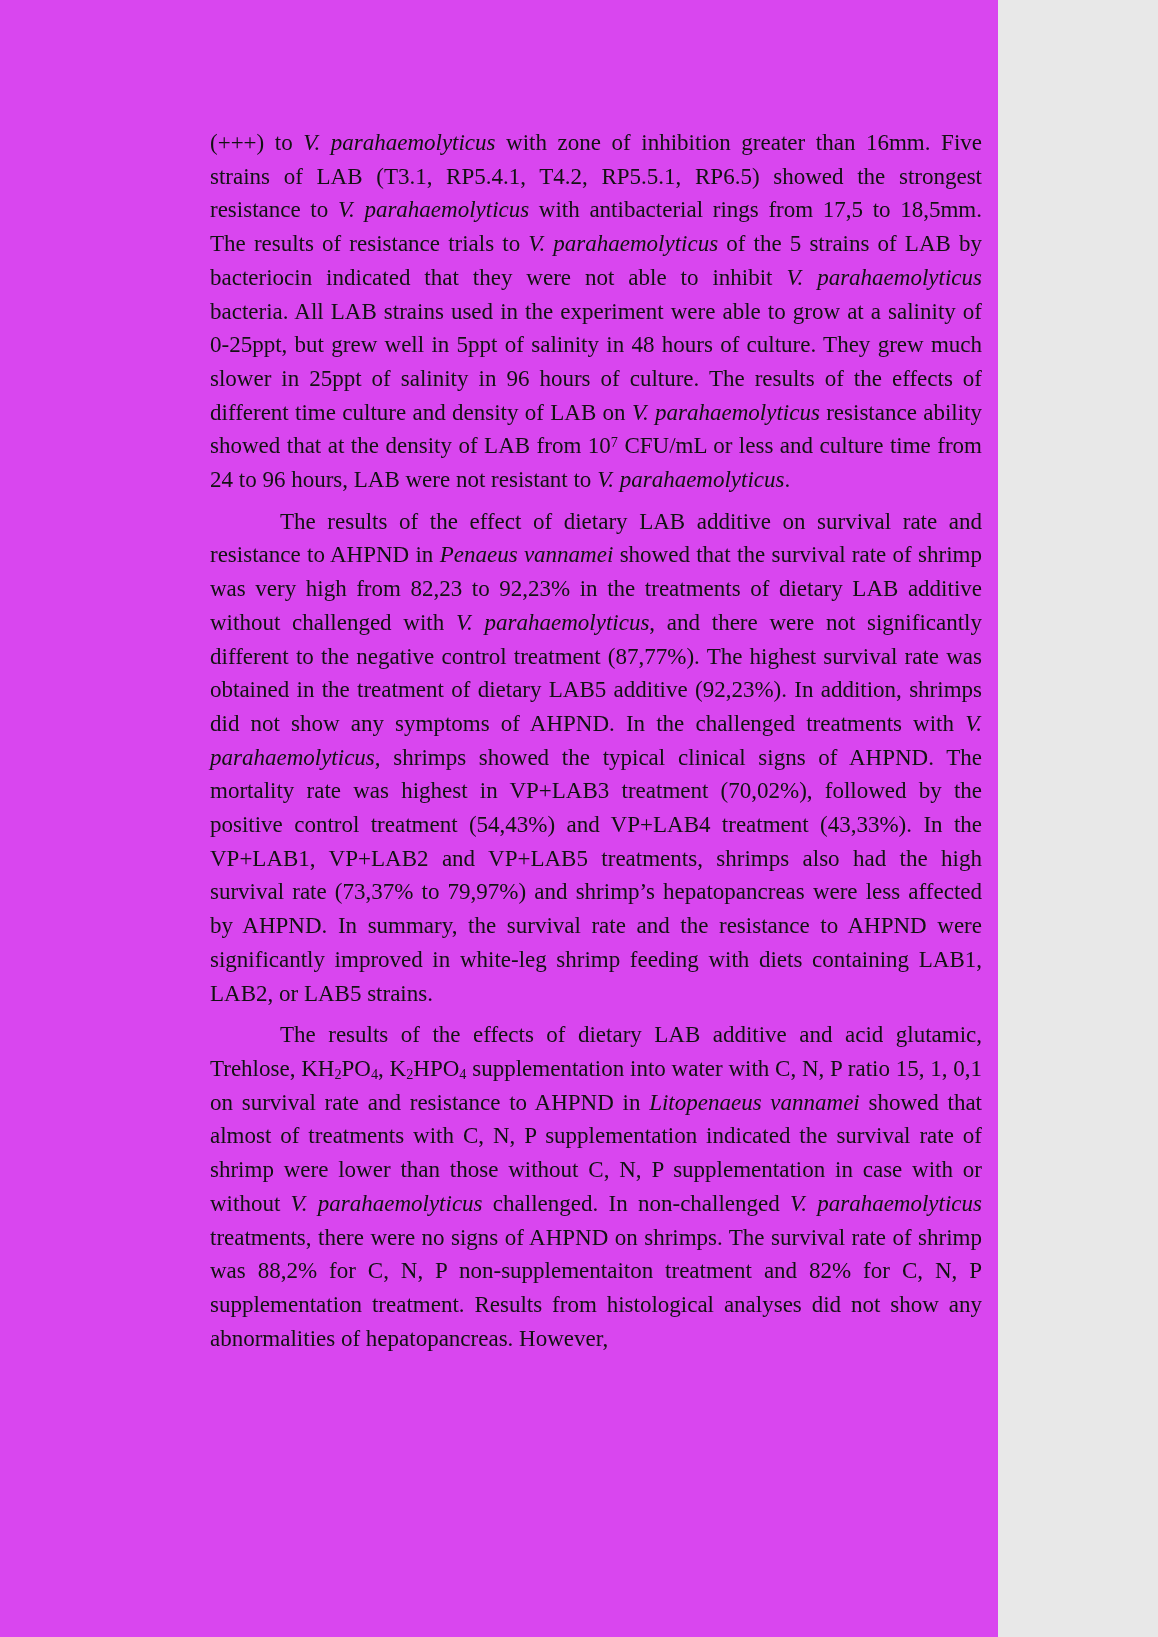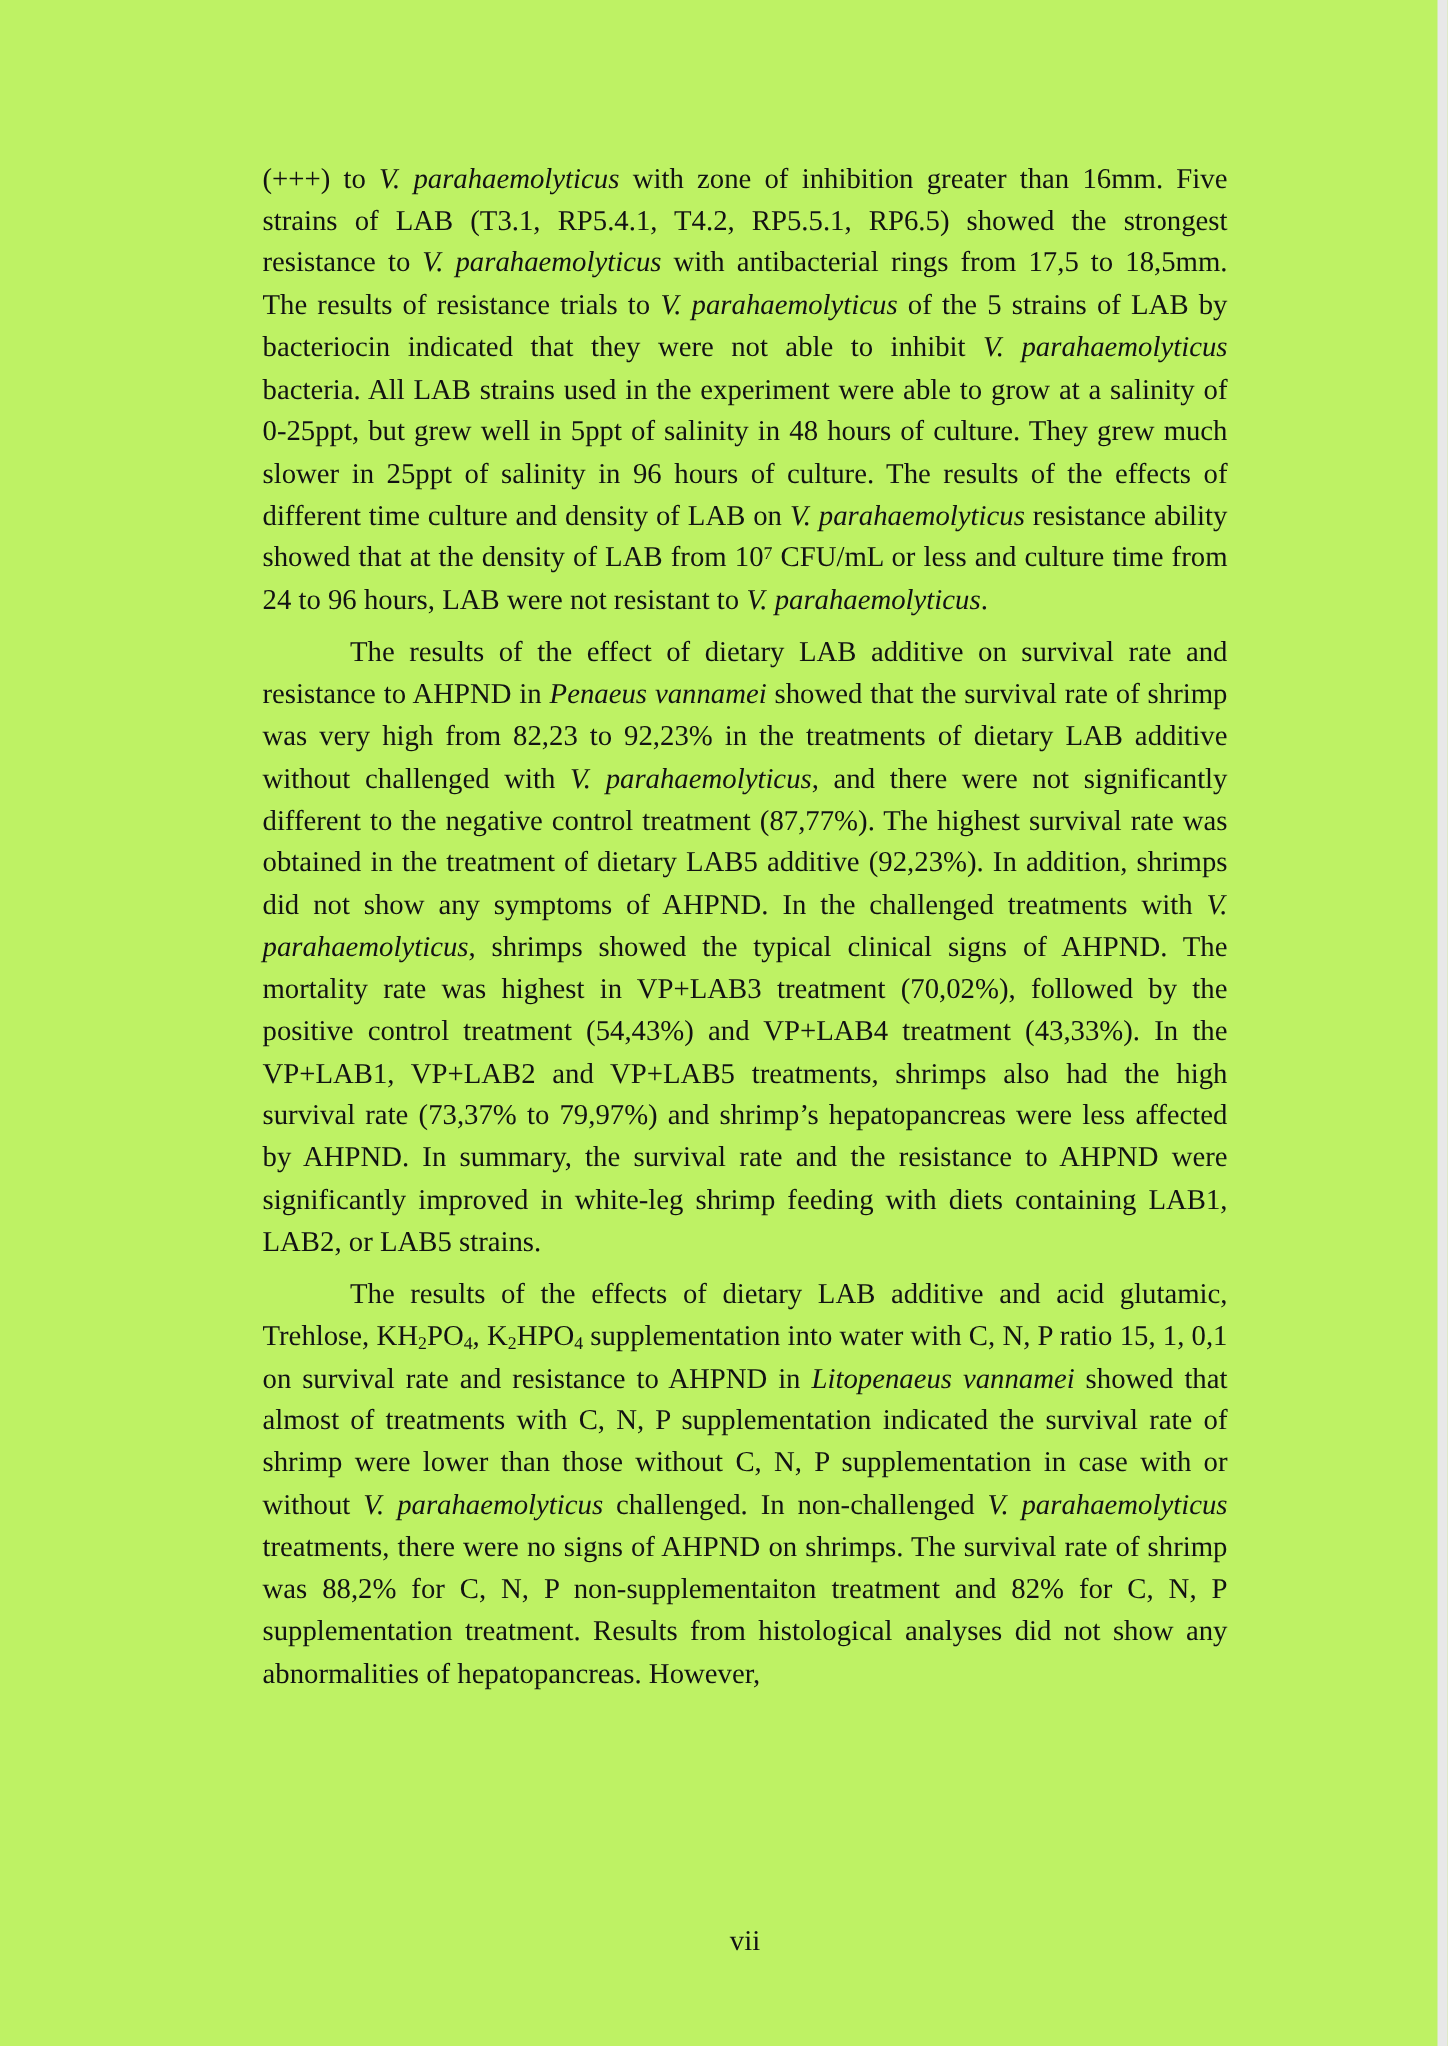--- a/index.html
+++ b/index.html
@@ -3,23 +3,23 @@
 <meta charset="utf-8">
 <style>
   * { margin: 0; padding: 0; box-sizing: border-box; }
   html, body { background: #e8e8e8; }
   body {
     width: 1158px;
     font-family: "Liberation Serif", "DejaVu Serif", serif;
   }
   .page {
     position: relative;
-    width: 1150px;
+    width: 998px;
     height: 1637px;
-    background: #bef264;
+    background: #d946ef;
     color: #121212;
     overflow: hidden;
   }
   .text-block {
     position: absolute;
     left: 210px;
     top: 126px;
     width: 772px;
     font-size: 23px;
     line-height: 33.7px;
@@ -58,14 +58,13 @@
 </style>
 </head>
 <body>
 
 <div class="page">
   <div class="text-block">
     <p class="para"><span>(+++) to </span><span class="italic">V. parahaemolyticus</span><span> with zone of inhibition greater than 16mm. Five strains of LAB (T3.1, RP5.4.1, T4.2, RP5.5.1, RP6.5) showed the strongest resistance to </span><span class="italic">V. parahaemolyticus</span><span> with antibacterial rings from 17,5 to 18,5mm. The results of resistance trials to </span><span class="italic">V. parahaemolyticus</span><span> of the 5 strains of LAB by bacteriocin indicated that they were not able to inhibit </span><span class="italic">V. parahaemolyticus</span><span> bacteria. All LAB strains used in the experiment were able to grow at a salinity of 0-25ppt, but grew well in 5ppt of salinity in 48 hours of culture. They grew much slower in 25ppt of salinity in 96 hours of culture. The results of the effects of different time culture and density of LAB on </span><span class="italic">V. parahaemolyticus</span><span> resistance ability showed that at the density of LAB from 10</span><span class="sup">7</span><span> CFU/mL or less and culture time from 24 to 96 hours, LAB were not resistant to </span><span class="italic">V. parahaemolyticus</span><span>.</span></p>
     <p class="para indent"><span>The results of the effect of dietary LAB additive on survival rate and resistance to AHPND in </span><span class="italic">Penaeus vannamei</span><span> showed that the survival rate of shrimp was very high from 82,23 to 92,23% in the treatments of dietary LAB additive without challenged with </span><span class="italic">V. parahaemolyticus</span><span>, and there were not significantly different to the negative control treatment (87,77%). The highest survival rate was obtained in the treatment of dietary LAB5 additive (92,23%). In addition, shrimps did not show any symptoms of AHPND. In the challenged treatments with </span><span class="italic">V. parahaemolyticus</span><span>, shrimps showed the typical clinical signs of AHPND. The mortality rate was highest in VP+LAB3 treatment (70,02%), followed by the positive control treatment (54,43%) and VP+LAB4 treatment (43,33%). In the VP+LAB1, VP+LAB2 and VP+LAB5 treatments, shrimps also had the high survival rate (73,37% to 79,97%) and shrimp’s hepatopancreas were less affected by AHPND. In summary, the survival rate and the resistance to AHPND were significantly improved in white-leg shrimp feeding with diets containing LAB1, LAB2, or LAB5 strains.</span></p>
     <p class="para indent"><span>The results of the effects of dietary LAB additive and acid glutamic, Trehlose, KH</span><span class="sub">2</span><span>PO</span><span class="sub">4</span><span>, K</span><span class="sub">2</span><span>HPO</span><span class="sub">4</span><span> supplementation into water with C, N, P ratio 15, 1, 0,1 on survival rate and resistance to AHPND in </span><span class="italic">Litopenaeus vannamei</span><span> showed that almost of treatments with C, N, P supplementation indicated the survival rate of shrimp were lower than those without C, N, P supplementation in case with or without </span><span class="italic">V. parahaemolyticus</span><span> challenged. In non-challenged </span><span class="italic">V. parahaemolyticus</span><span> treatments, there were no signs of AHPND on shrimps. The survival rate of shrimp was 88,2% for C, N, P non-supplementaiton treatment and 82% for C, N, P supplementation treatment. Results from histological analyses did not show any abnormalities of hepatopancreas. However,</span></p>
   </div>
-  <div class="page-number">vii</div>
 </div>
 
 </body></html>

